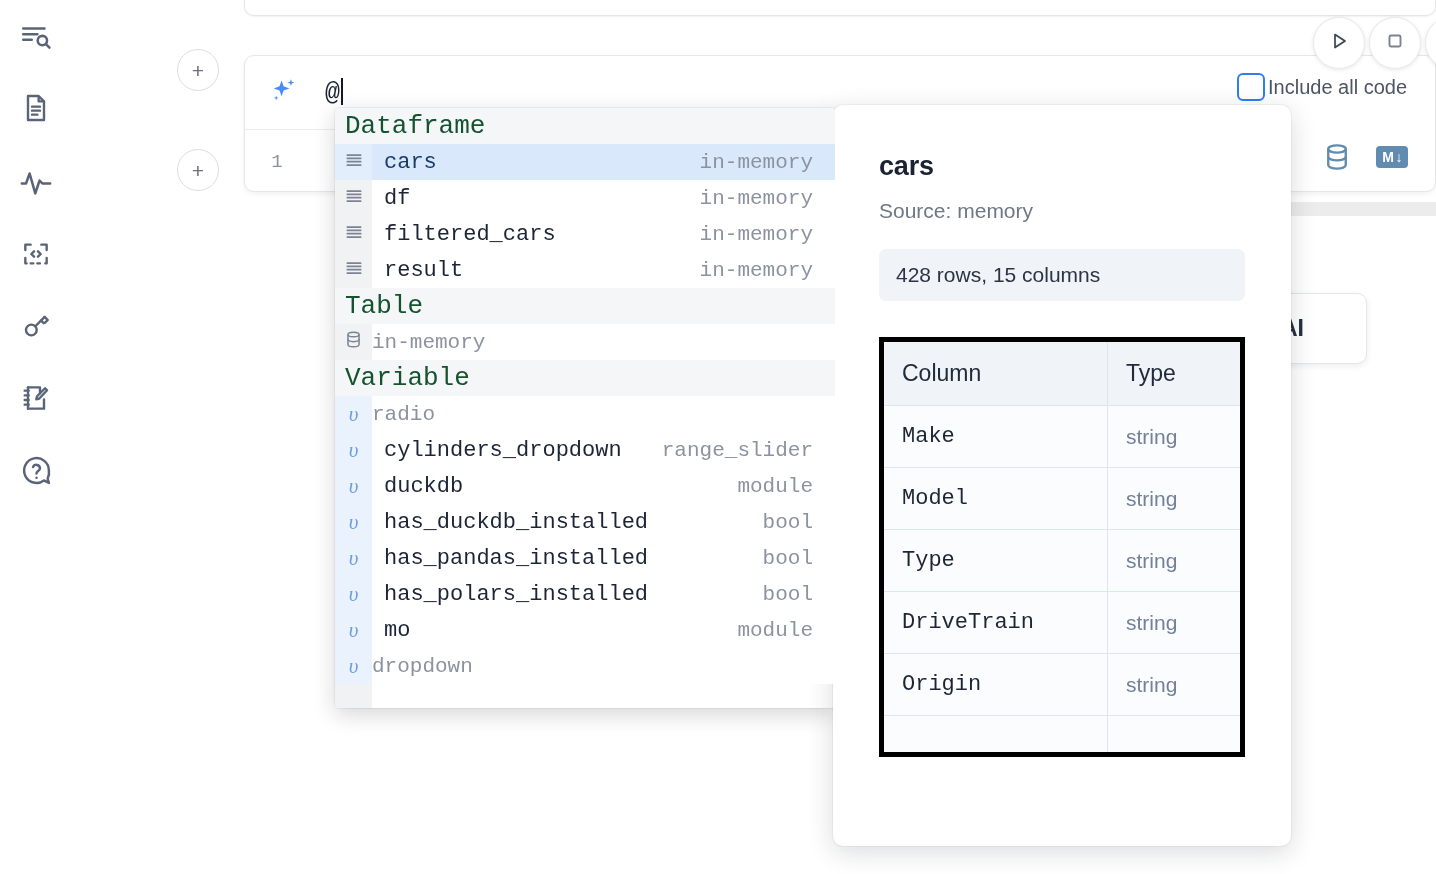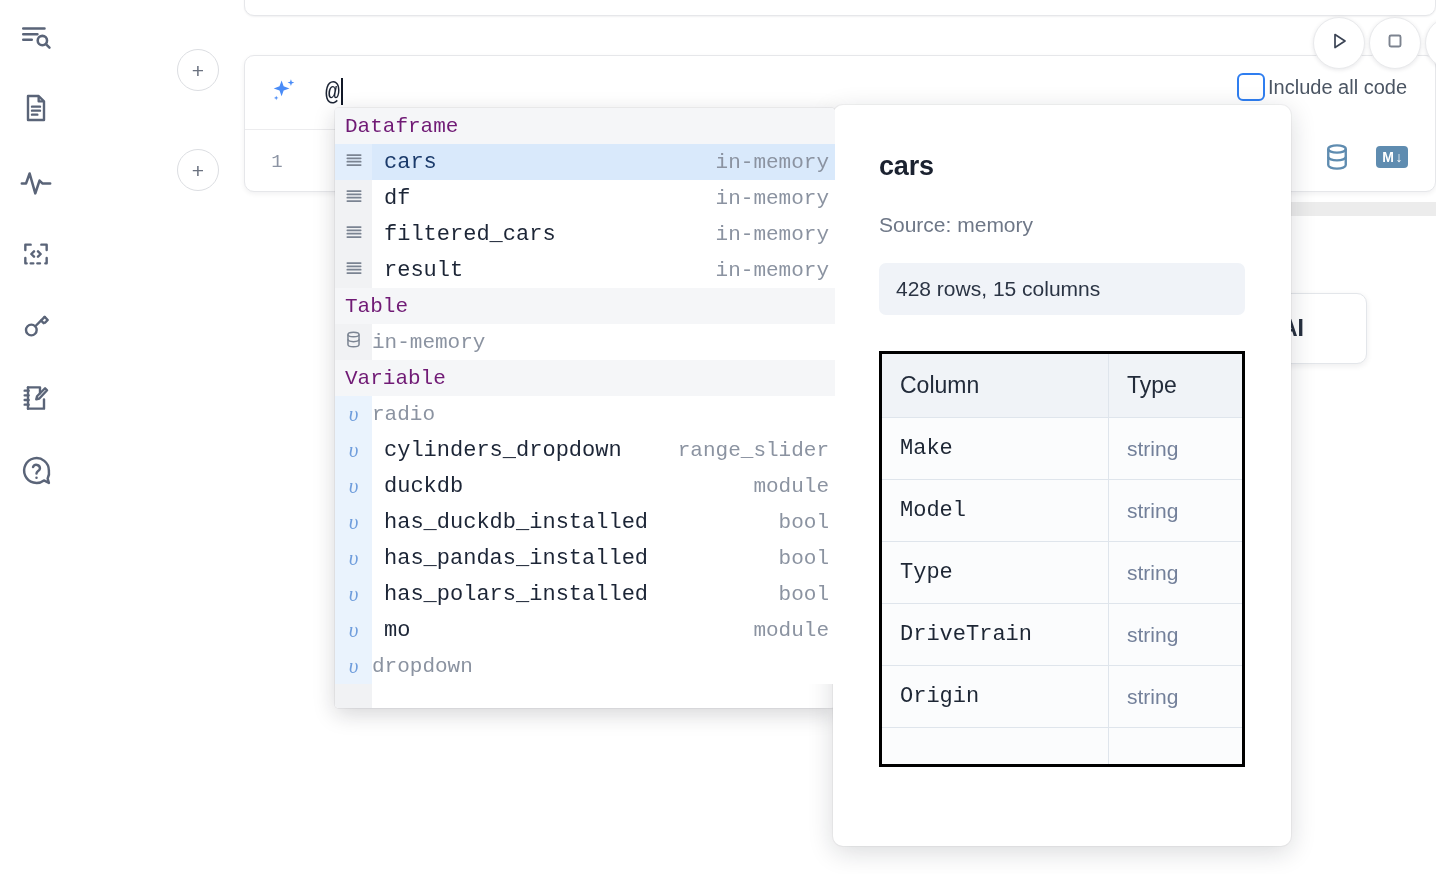--- a/index.html
+++ b/index.html
@@ -130,64 +130,64 @@
     font-family: "Liberation Mono", monospace;
   }
   .ac-gutter {
     position: absolute; left: 0; top: 0; width: 37px; height: 100%;
     background: #f1f2f4;
   }
   .ac-list { position: relative; }
   .ac-group {
     height: 36px; display: flex; align-items: center;
     padding-left: 10px; background: #f5f6f8;
-    font-size: 21px; color: #701a75; position: relative; z-index: 2;
+    font-size: 26px; color: #14532d; position: relative; z-index: 2;
   }
   .ac-item {
     height: 36px; display: flex; align-items: center;
     position: relative; z-index: 2; background: #fff; cursor: pointer;
   }
   .ac-item.sel { background: #d9e9fb; }
   .ac-icon {
     width: 37px; flex: 0 0 37px; display: flex; align-items: center; justify-content: center;
     background: #f1f2f4; height: 36px; color: #7b8492;
   }
   .ac-item.sel .ac-icon { background: #e2eefc; }
   .ac-name {
     flex: 1 1 auto; padding-left: 12px; font-size: 22px; color: #1c2536;
     white-space: nowrap; overflow: hidden;
   }
   .ac-item.sel .ac-name { color: #1b3b6b; }
   .ac-type {
-    flex: 0 0 auto; padding-right: 6px; font-size: 21px; color: #8b93a1;
+    flex: 0 0 auto; padding-right: 22px; font-size: 21px; color: #8b93a1;
     white-space: nowrap;
   }
   .var-icon {
     font-family: "Liberation Serif", serif; font-style: italic;
     color: #6f9ddc; font-size: 21px;
   }
   .ac-item.var .ac-icon { background: #eaf3fd; }
 
   
   .doc {
     position: absolute; left: 833px; top: 105px; width: 458px; height: 741px;
     background: #fff; border-radius: 10px;
     box-shadow: 0 6px 26px rgba(20,24,36,.16), 0 0 0 1px rgba(20,24,36,.04);
     overflow: hidden;
   }
   .doc-inner { padding: 46px 46px 0 46px; }
   .doc-title { font-size: 27px; font-weight: bold; color: #1b2230; letter-spacing: -.2px; }
-  .doc-source { margin-top: 31px; font-size: 21px; color: #6e7787; }
+  .doc-source { margin-top: 17px; font-size: 21px; color: #6e7787; }
   .doc-shape {
     margin-top: 26px; background: #f0f3f8; border-radius: 7px;
     padding: 14px 17px; font-size: 21px; color: #2b3444;
   }
   .doc-table {
     margin-top: 36px; width: 366px; border-collapse: collapse;
-    border: 3px solid #000000;
+    border: 5px solid #000000;
   }
   .doc-table th, .doc-table td {
     border: 1px solid #dfe5ec; text-align: left;
     padding: 18px 0 18px 18px; vertical-align: middle;
   }
   .doc-table th { background: #f0f3f7; font-weight: normal; font-size: 23px; color: #222b3a; }
   .doc-table td.col-name {
     font-family: "Liberation Mono", monospace; font-size: 22px; color: #1d2634;
     background: #fbfcfd;
   }

